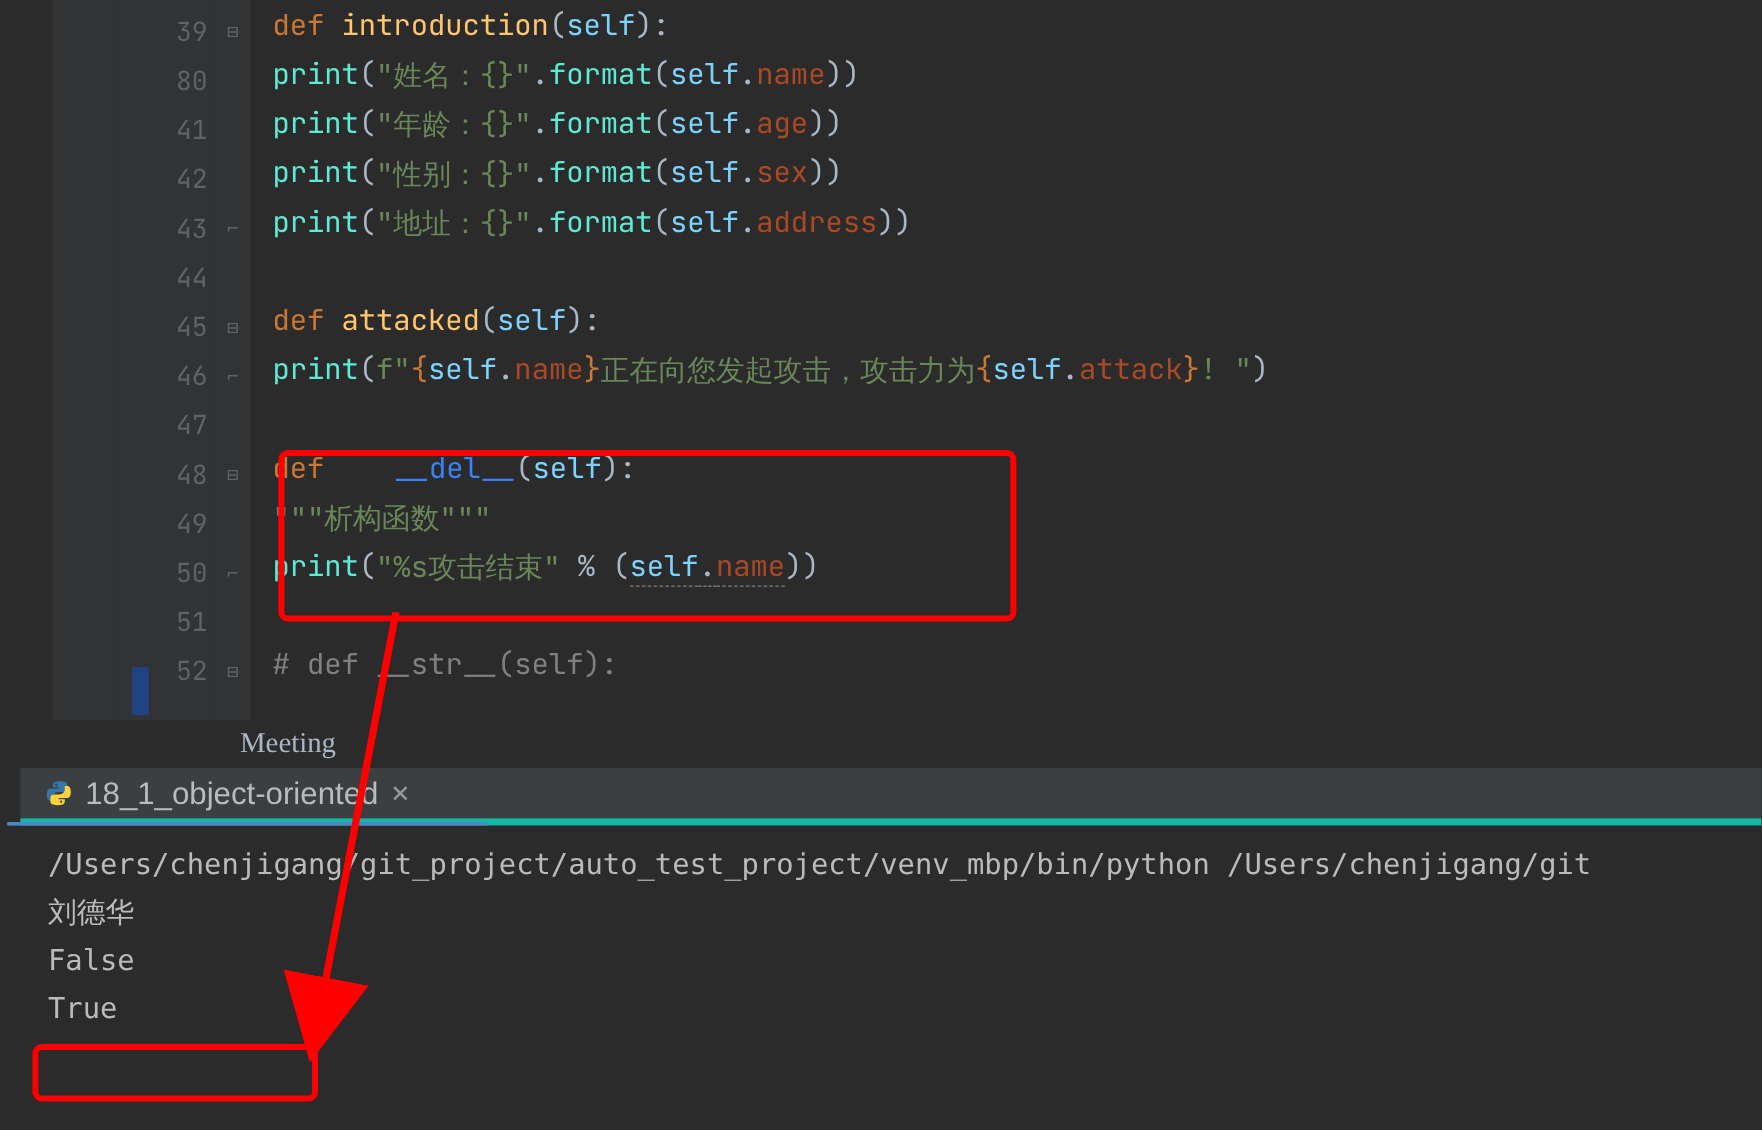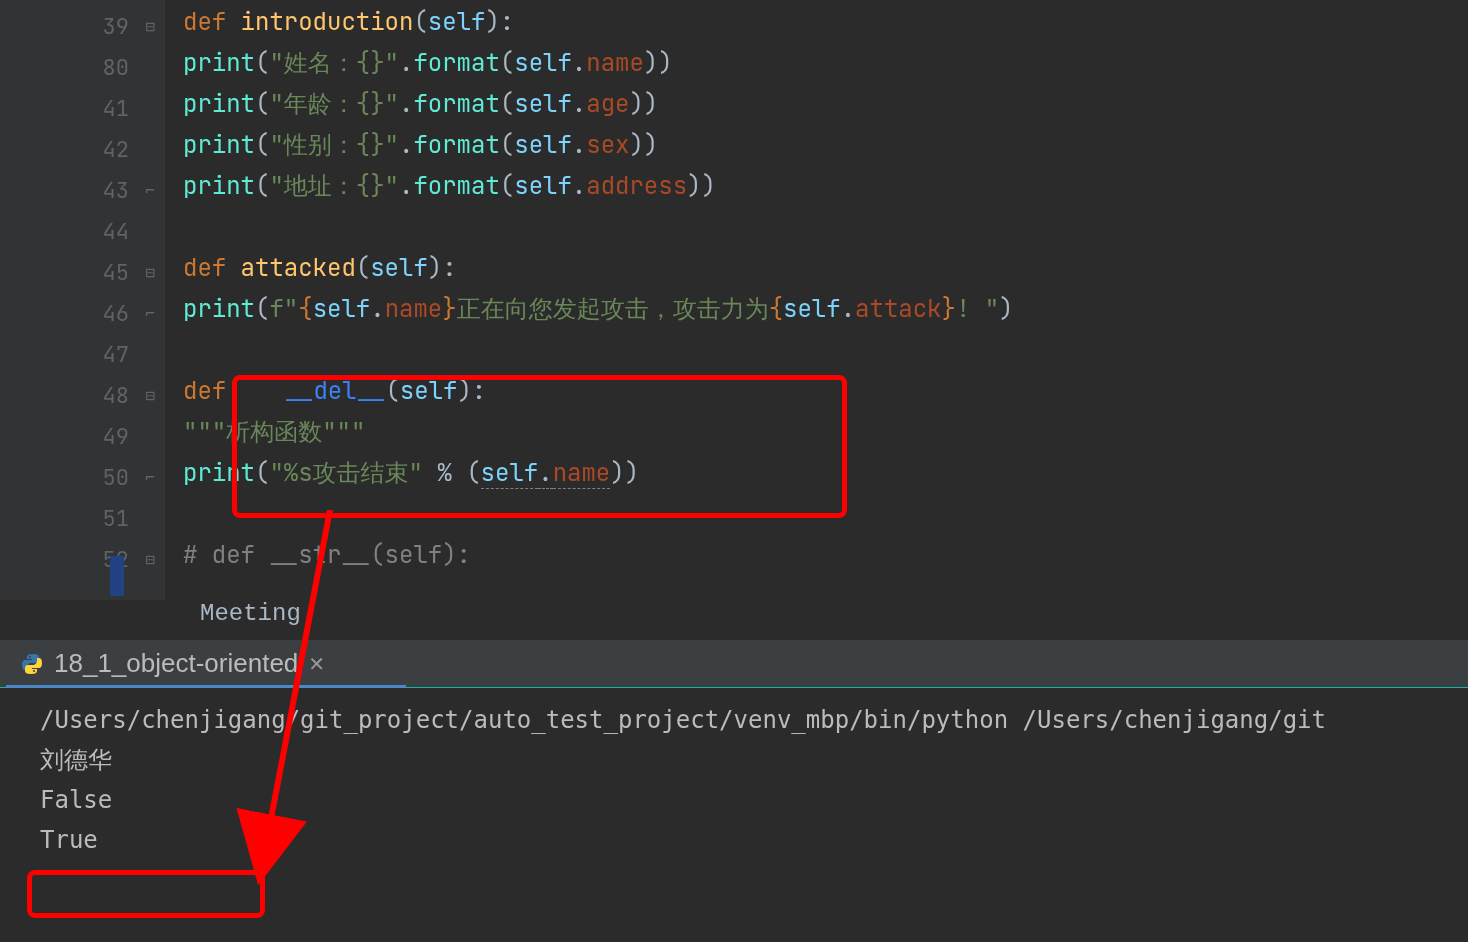--- a/index.html
+++ b/index.html
@@ -4,21 +4,21 @@
 <style>
   * { margin:0; padding:0; box-sizing:border-box; }
   body {
     background:#2b2b2b;
     font-family:"JetBrains Mono","Consolas","Menlo",monospace;
     font-size:24px;
     color:#a9b7c6;
     width:1468px; height:942px; overflow:hidden;
     position:relative;
   }
-  .editor { display:flex; height:600px; }
+  .editor { display:flex; height:600px;padding-left:44px; }
   .gutter-strip { width:55px; background:#313335; }
   .gutter {
     width:80px; background:#313335; text-align:right;
     padding-top:6px;
   }
   .gutter .ln { display:flex; justify-content:flex-end; align-items:center; height:41px; color:#606366; padding-right:6px; font-size:22px;}
   .fold-col { width:30px; background:#313335; padding-top:6px;}
   .fold-col .fc { height:41px; display:flex; align-items:center; justify-content:center; color:#606366; font-size:16px;}
   .code { flex:1; padding-top:6px; background:#2b2b2b; position:relative;}
   .code .line { height:41px; display:flex; align-items:flex-start; white-space:pre; padding-left:18px;}
@@ -35,27 +35,28 @@
   .hl-box {
     position:absolute; border:5px solid #ff0000;
     left:232px; top:375px; width:615px; height:143px; border-radius:8px;
     pointer-events:none;
   }
   .arrow {
     position:absolute; left:230px; top:510px; pointer-events:none;
   }
   .breadcrumb {
     height:40px; padding-left:200px; color:#a9b7c6; font-size:24px;
-    display:flex; background:#2b2b2b;
-    font-family:Liberation Mono, monospace;
+    display:flex; align-items:center; background:#2b2b2b;
+    font-family:Liberation Serif, serif;
   }
   .tabbar {
     height:48px; background:#3c3f41; display:flex; align-items:center;
-    padding-left:6px; border-bottom:1px solid #14b8a6;
+    padding-left:6px; border-bottom:6px solid #14b8a6;
     font-family:-apple-system,Arial,sans-serif;
+    margin-left:17px;
   }
   .tab {
     display:flex; align-items:center; gap:10px; padding:0 14px;
     color:#bbbbbb; font-size:26px; height:100%;
   }
   .tab .close { color:#999; font-size:20px;}
   .py-icon { width:24px; height:24px; display:inline-block;}
   .tab-underline {
     position:absolute; height:3px; background:#4a88c7; width:400px; left:6px; top:685px;
   }

